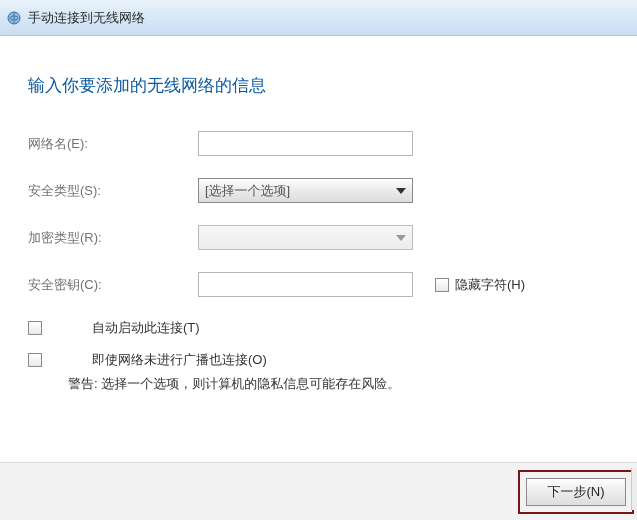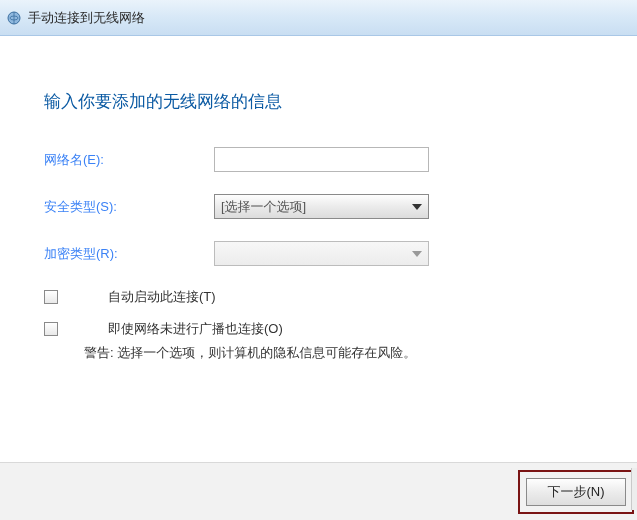--- a/index.html
+++ b/index.html
@@ -20,36 +20,35 @@
       display: flex;
       align-items: center;
       padding-left: 6px;
       color: #2b2b2b;
     }
     .titlebar .icon {
       width: 16px; height: 16px; margin-right: 6px;
       display: inline-flex; align-items: center; justify-content: center;
     }
     .content {
-      padding: 40px 28px 10px 28px;
-      margin-left: 16px;
+      padding: 24px 28px 10px 28px;
     }
     .heading {
       font-size: 17px;
       color: #0b5aa3;
       margin: 14px 0 34px 0;
     }
     .form-row {
       display: flex;
       align-items: center;
       margin-bottom: 22px;
     }
     .form-label {
       width: 170px;
-      color: #3b82f6;
+      color: #737373;
     }
     .text-input {
       width: 215px;
       height: 25px;
       border: 1px solid #b7b7b7;
       background: #fff;
       padding: 2px 4px;
       font-size: 13px;
     }
     .dropdown {
@@ -178,20 +177,28 @@
   </div>
 
   <div class="form-row">
     <div class="form-label">加密类型(R):</div>
     <div class="dropdown disabled">
       <span></span>
       <span class="chev"></span>
     </div>
   </div>
 
+  <div class="form-row">
+    <div class="form-label">安全密钥(C):</div>
+    <input class="text-input" type="text" value="" style="">
+    <div class="after-field">
+      <span class="checkbox"></span>
+      <span>隐藏字符(H)</span>
+    </div>
+  </div>
 
   <div class="check-row">
     <span class="checkbox"></span>
     <span>自动启动此连接(T)</span>
   </div>
 
   <div class="check-row" style="margin-top:14px;">
     <span class="checkbox"></span>
     <span>即使网络未进行广播也连接(O)</span>
   </div>

